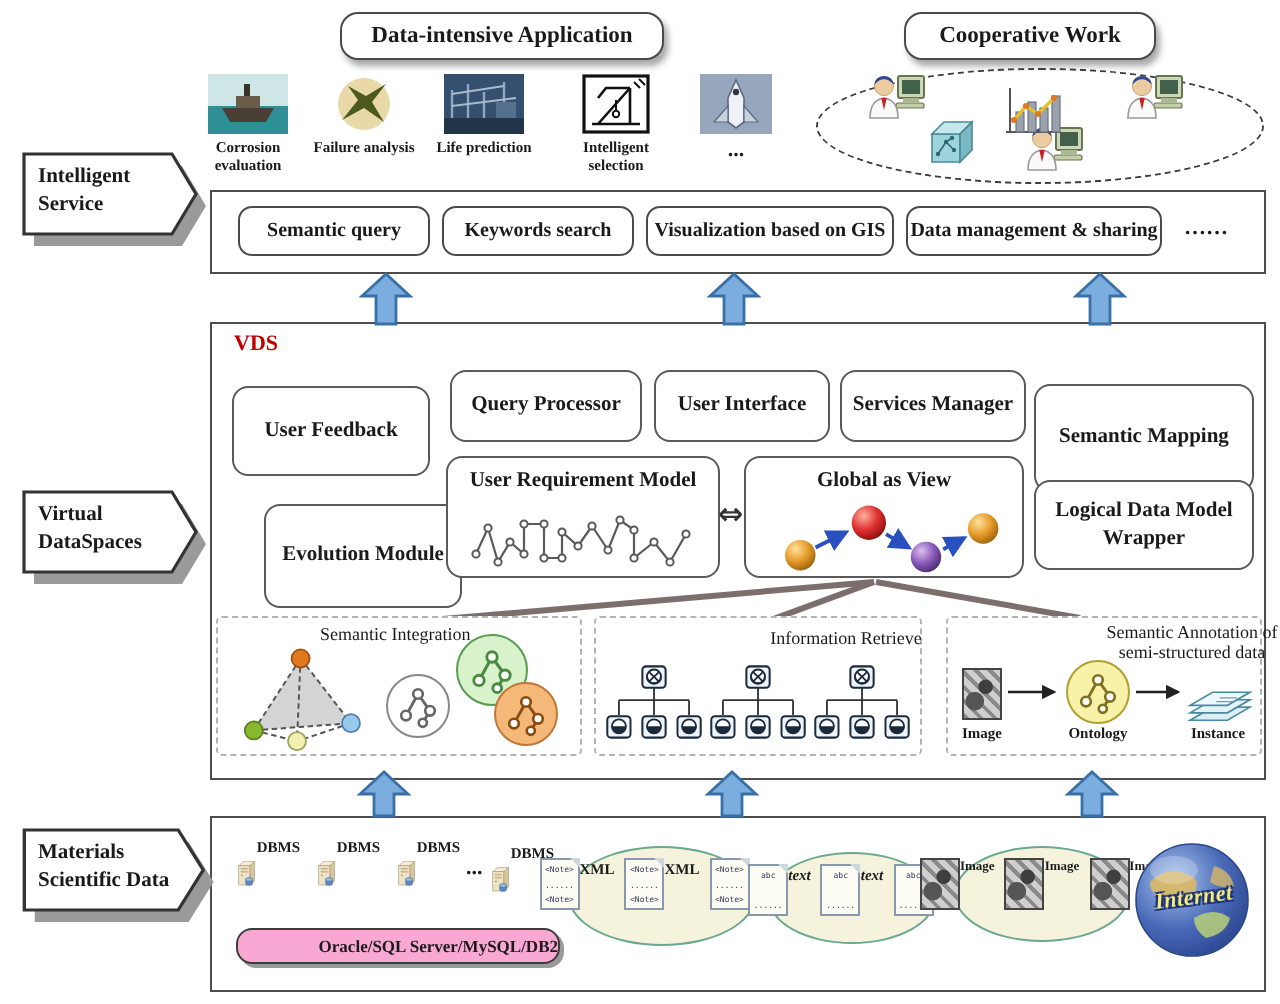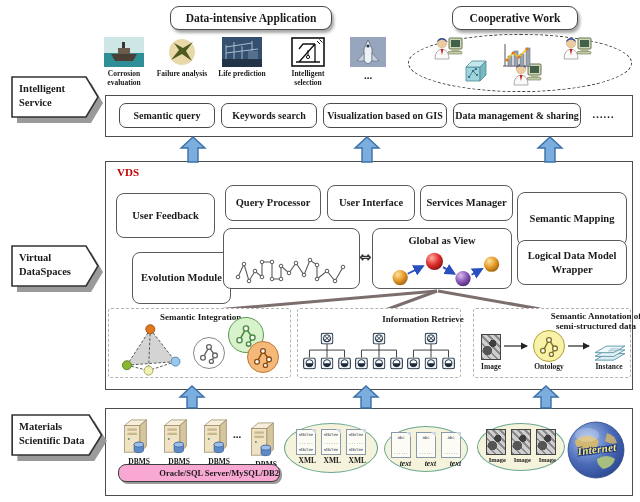--- a/index.html
+++ b/index.html
@@ -16,25 +16,25 @@
        justify-content:center;font-weight:bold;font-size:10.5px;text-align:center;box-sizing:border-box;
        line-height:1.25;padding:0 4px;}
   .dash{border:1.6px dashed #b4b4b4;border-radius:3px;background:#fff;box-sizing:border-box;}
   .ptag-bg{position:absolute;left:0;top:0;width:100%;height:100%;}
   .ptag-txt{position:absolute;left:11px;top:0;height:43px;width:80px;display:flex;align-items:center;
             font-weight:bold;font-size:10.5px;line-height:1.25;}
   .appcol{width:58px;display:flex;flex-direction:column;align-items:center;}
   .applbl{font-weight:bold;font-size:7.5px;line-height:1.25;text-align:center;margin-top:2px;}
   .coop-ellipse{border:1.5px dashed #3d3d3d;border-radius:50%;}
   .vds-title{font-weight:bold;font-size:11px;color:#c00000;}
-  .subttl{font-weight:bold;font-size:9px;padding-left:44px;}
+  .subttl{font-weight:normal;font-size:9px;padding-left:44px;}
   .circ{border-radius:50%;box-sizing:border-box;display:flex;align-items:center;justify-content:center;}
   .ell{border:1.4px solid #6aa890;border-radius:50%;background:#f6f3dd;box-sizing:border-box;
        display:flex;justify-content:center;gap:5px;padding-top:5px;}
-  .ecol{display:flex;flex-direction:column;align-items:flex-end;}
+  .ecol{display:flex;flex-direction:row;align-items:flex-start;}
   .elbl{font-weight:bold;font-size:7.5px;margin-top:1px;}
   .doc{width:20px;height:26px;background:#fcfcf4;border:1px solid #8a98ac;position:relative;
        display:flex;flex-direction:column;align-items:center;justify-content:space-between;
        padding:2px 1px;box-sizing:border-box;font-family:"DejaVu Sans Mono",monospace;
        font-size:4px;color:#333a55;}
   .doc::after{content:"";position:absolute;top:-1px;right:-1px;border-style:solid;border-width:0 5px 5px 0;
        border-color:transparent #cdd7e0 transparent transparent;}
   .imgdoc{width:20px;height:26px;border:1px solid #444;box-sizing:border-box;
        background-color:#d8d8d8;
        background-image:radial-gradient(circle at 60% 35%,#3f3f3f 18%,transparent 20%),
@@ -302,20 +302,21 @@
     <span>User Interface</span>
   </div>
   <div class="mod abs" style="left:517px;top:192px;width:110px;height:54px">
     <span>Semantic Mapping</span>
   </div>
   <div class="mod abs" style="left:132px;top:252px;width:99px;height:52px">
     <span>Evolution Module</span>
   </div>
 
   <div class="mod abs" style="left:223px;top:228px;width:137px;height:61px;align-items:flex-start;padding-top:5px">
+    <span>User Requirement Model</span>
     <svg class="abs" style="left:9px;top:26px" width="118" height="30" viewBox="0 0 118 30">
       <polyline points="5,22 11,9 16,26 22,16 29,22 29,7 39,7 39,24 48,24 48,11 56,18 63,8 71,20 77,5 84,10 84,24 94,16 102,26 110,12" fill="none" stroke="#5a5a5a" stroke-width="1.1"></polyline>
       <g fill="#fff" stroke="#5a5a5a" stroke-width="1">
         <circle cx="5" cy="22" r="1.8"></circle>
           <circle cx="11" cy="9" r="1.8"></circle>
           <circle cx="16" cy="26" r="1.8"></circle>
           <circle cx="22" cy="16" r="1.8"></circle>
         <circle cx="29" cy="22" r="1.8"></circle>
           <circle cx="29" cy="7" r="1.8"></circle>
           <circle cx="39" cy="7" r="1.8"></circle>

